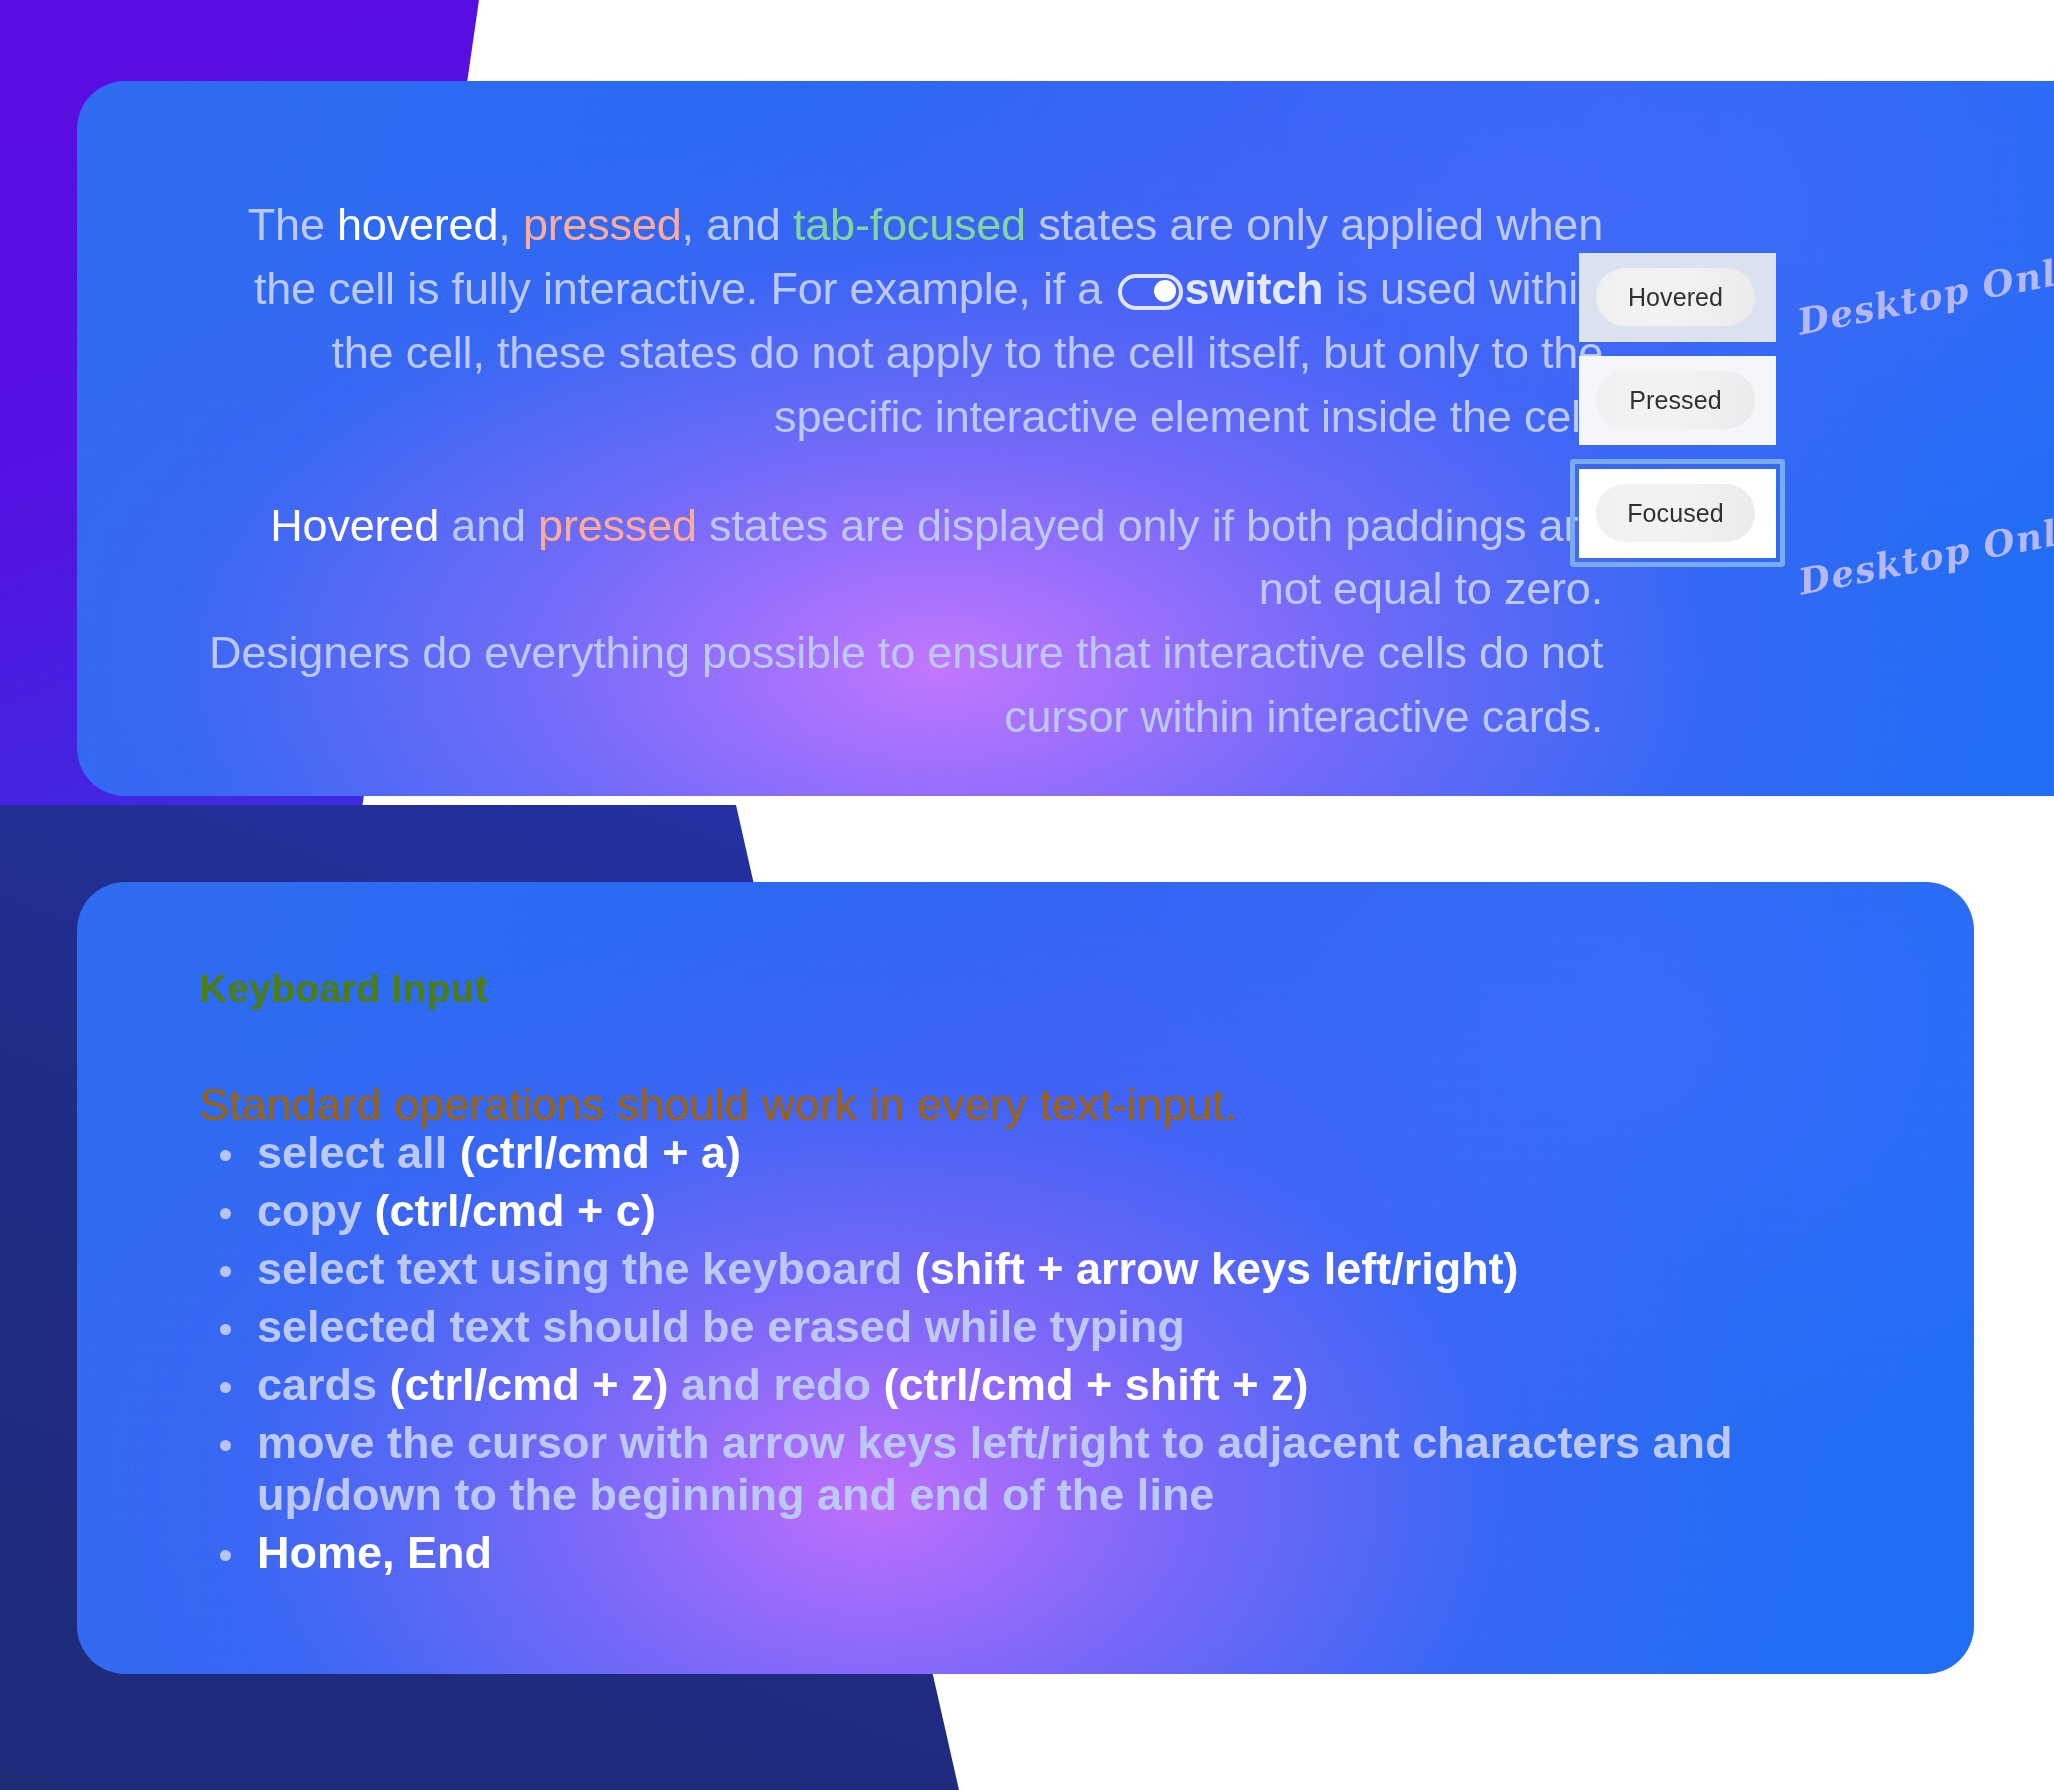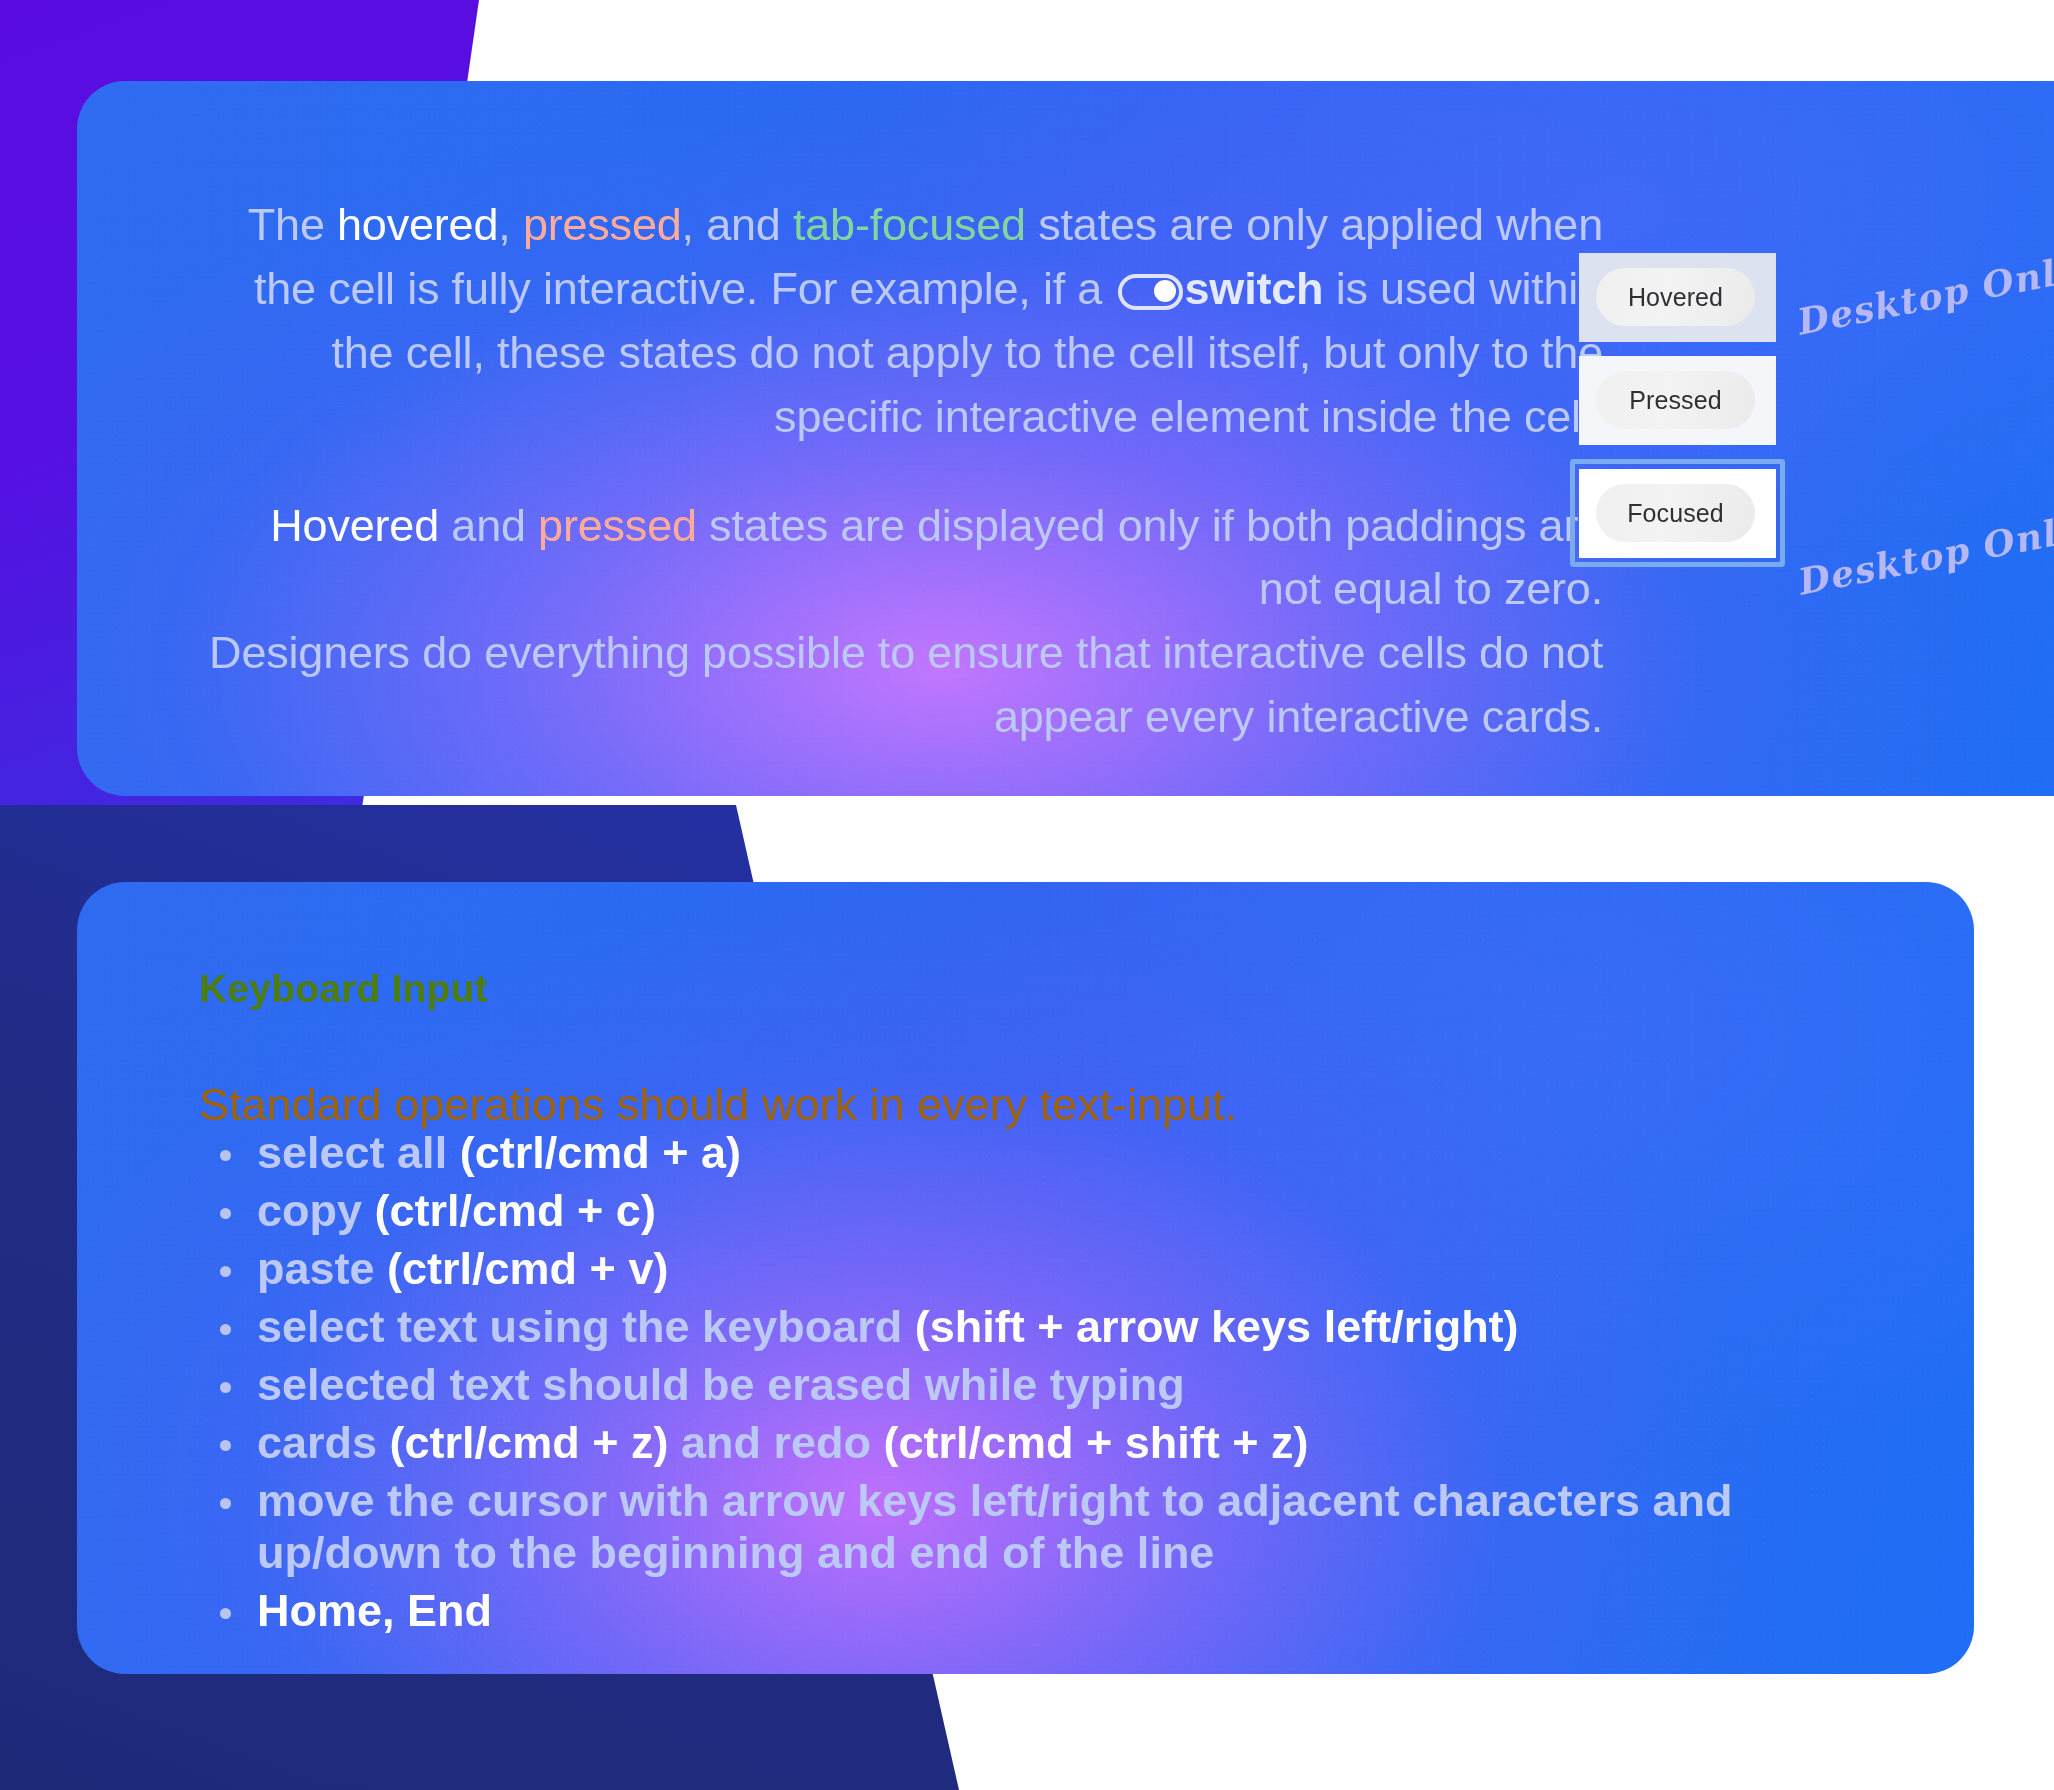--- a/index.html
+++ b/index.html
@@ -259,21 +259,21 @@
   <div id="card-states" class="card"></div>
 
   <div id="states-body" class="prose">
 
     <div class="para">
       <span>The </span><span class="t-white">hovered</span><span>, </span><span class="t-pressed">pressed</span><span>, and </span><span class="t-focus">tab-focused</span><span> states are only applied when the cell is fully interactive. For example, if a </span><span class="switch-glyph"><span class="knob"></span></span><span class="t-bold">switch</span><span> is used within the cell, these states do not apply to the cell itself, but only to the specific interactive element inside the cell.</span>
     </div>
 
     <div class="para">
       <span class="t-white">Hovered</span><span> and </span><span class="t-pressed">pressed</span><span> states are displayed only if both paddings are not equal to zero.</span>
-      <div>Designers do everything possible to ensure that interactive cells do not appear every interactive cards.</div>
+      <div>Designers do everything possible to ensure that interactive cells do not cursor within interactive cards.</div>
     </div>
 
   </div>
 
   <div id="state-chips">
 
     <div class="chip-row">
       <div class="chip-box hovered">
         <div class="chip-pill">
           <span class="chip-label">Hovered</span>
@@ -311,23 +311,20 @@
   <ul id="kb-list">
 
     <li>
       <span>select all </span><span class="kb-strong">(ctrl/cmd + a)</span>
     </li>
 
     <li>
       <span>copy </span><span class="kb-strong">(ctrl/cmd + c)</span>
     </li>
 
-    <li>
-      <span>paste </span><span class="kb-strong">(ctrl/cmd + v)</span>
-    </li>
 
     <li>
       <span>select text using the keyboard </span><span class="kb-strong">(shift + arrow keys left/right)</span>
     </li>
 
     <li>
       <span>selected text should be erased while typing</span>
     </li>
 
     <li>

